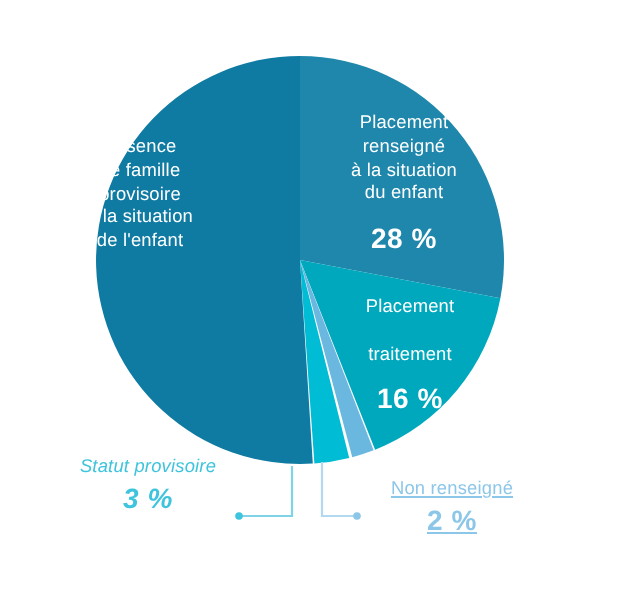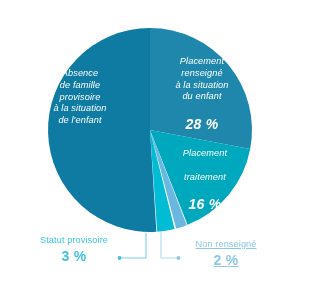--- a/index.html
+++ b/index.html
@@ -28,31 +28,30 @@
     display: block;
   }
   .slice-label {
     position: absolute;
     text-align: center;
     color: #ffffff;
     line-height: 1.28;
     font-size: 9.2px;
     letter-spacing: 0.1px;
     pointer-events: none;
-    font-style: italic;
   }
   .slice-label .pct {
     display: block;
     font-size: 14px;
     font-weight: bold;
     letter-spacing: 0.3px;
-    margin-top: 13px;
+    margin-top: 8px;
   }
   #label-absence {
-    left: 26px;
+    left: 16px;
     top: 68px;
     width: 108px;
   }
   #label-inadapte {
     left: 152px;
     top: 56px;
     width: 100px;
   }
   #label-encours {
     left: 158px;
@@ -69,23 +68,24 @@
   }
   .callout-label .pct {
     display: block;
     font-size: 14px;
     font-weight: bold;
     letter-spacing: 0.3px;
     margin-top: 0px;
   }
   #label-statut {
     left: 24px;
-    top: 235px;
+    top: 228px;
     width: 100px;
     color: #3fc4dd;
+    font-style: italic;
   }
   #label-nonrens {
     left: 176px;
     top: 239px;
     width: 100px;
     color: #8cc6e8;
     text-decoration: underline;
   }
 </style>
 </head>

